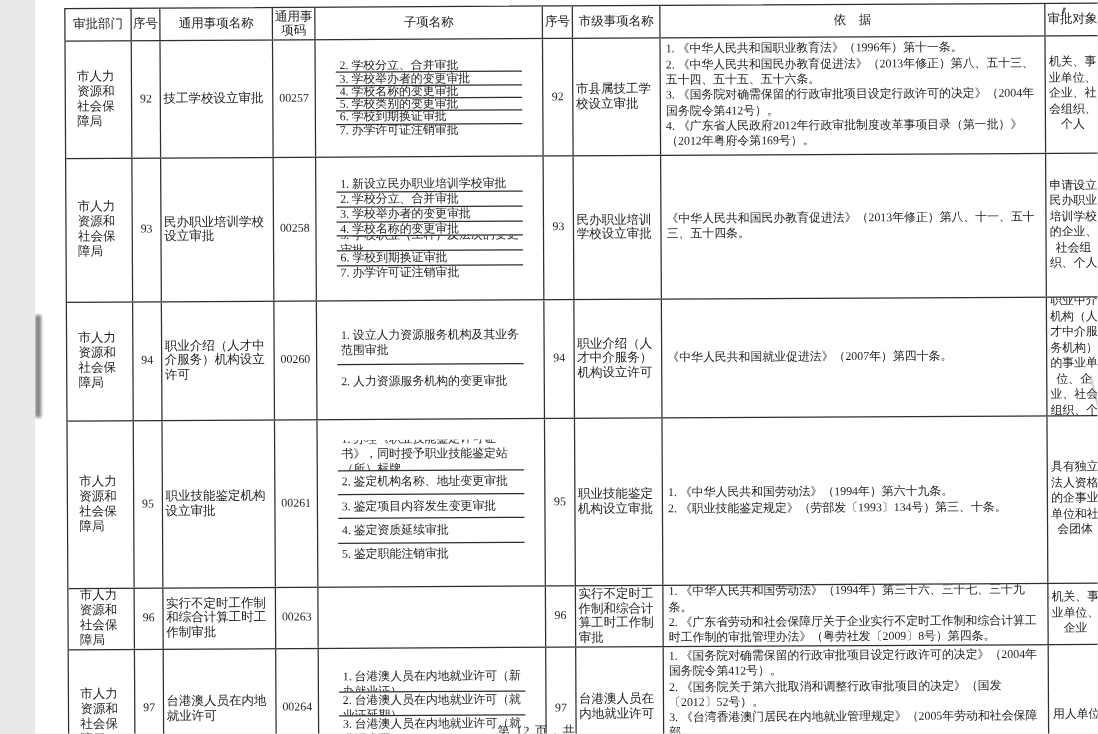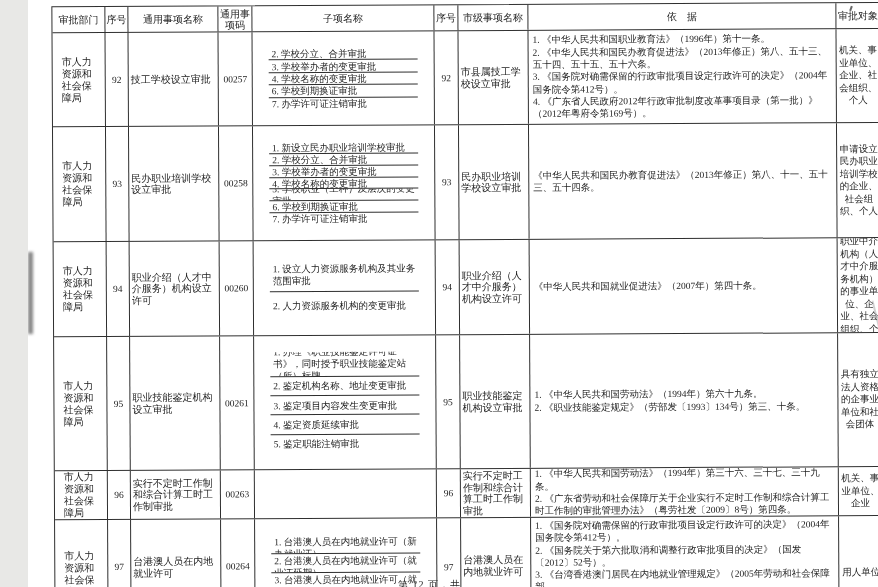--- a/index.html
+++ b/index.html
@@ -97,20 +97,21 @@
         </div>
       <div class="cell c1 vcenter">92</div>
       <div class="cell c2 name-cell">
           <span>技工学校设立审批</span>
         </div>
       <div class="cell c3 vcenter">00257</div>
       <div class="cell c4 subcol">
         <div class="sub">2. 学校分立、合并审批</div>
         <div class="sub">3. 学校举办者的变更审批</div>
         <div class="sub">4. 学校名称的变更审批</div>
+        <div class="sub">5. 学校类别的变更审批</div>
         <div class="sub">6. 学校到期换证审批</div>
         <div class="sub">7. 办学许可证注销审批</div>
       </div>
       <div class="cell c5 vcenter">92</div>
       <div class="cell c6 name-cell">
           <span>市县属技工学校设立审批</span>
         </div>
       <div class="cell c7 basis-cell">
         <div>1. 《中华人民共和国职业教育法》（1996年）第十一条。</div>
         <div>2. 《中华人民共和国民办教育促进法》（2013年修正）第八、五十三、五十四、五十五、五十六条。</div>

